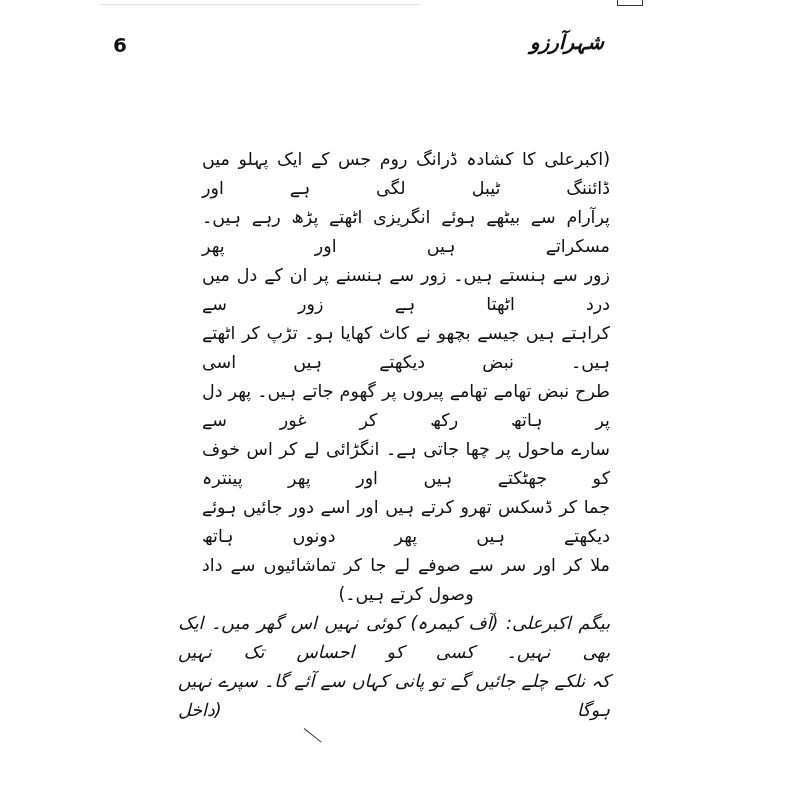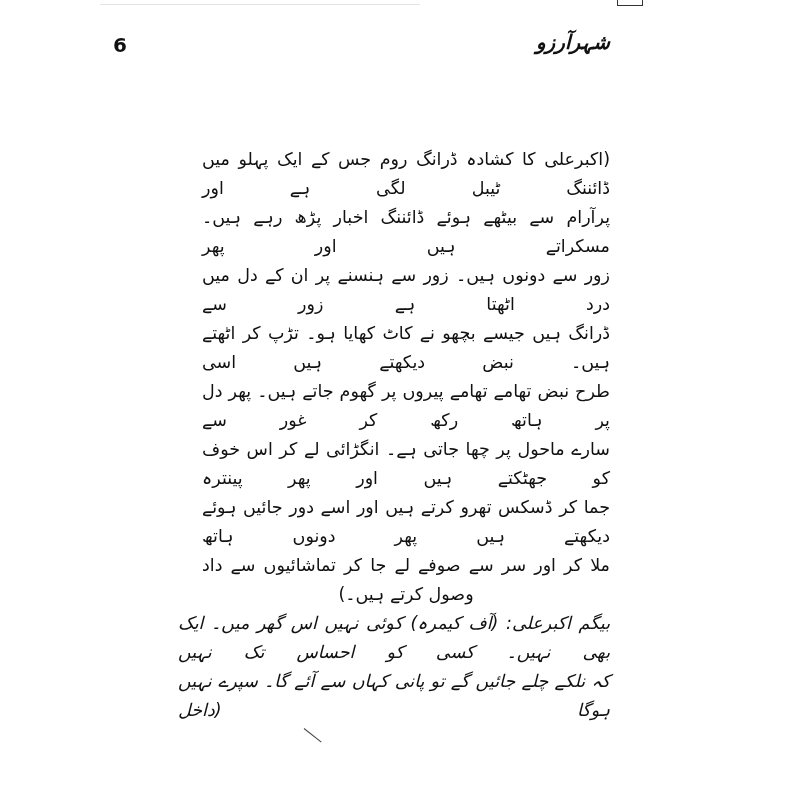--- a/index.html
+++ b/index.html
@@ -5,21 +5,21 @@
   html, body { margin: 0; padding: 0; background: #ffffff; }
   body { width: 800px; height: 800px; position: relative; overflow: hidden;
          font-family: "DejaVu Sans", sans-serif; color: #111; }
   .top-rule { position: absolute; top: 0; left: 100px; width: 320px; height: 4px;
               border-bottom: 1px solid #e4e4e4; }
   .top-box { position: absolute; top: 0; left: 617px; width: 24px; height: 5px;
              border: 1px solid #333; border-top: none; }
   .page-num { position: absolute; top: 33px; left: 113px; font-size: 20px; font-weight: bold;
               font-family: "DejaVu Sans", sans-serif; }
   .book-title { position: absolute; top: 30px; left: 530px; width: 80px; direction: rtl;
-                text-align: right; font-size: 20px; font-weight: bold; font-style: italic; }
+                text-align: left; font-size: 20px; font-weight: bold; font-style: italic; }
   .body-text { position: absolute; top: 145px; left: 178px; width: 432px;
                direction: rtl; font-size: 17.5px; line-height: 29px; }
   .para { text-align: justify; text-align-last: right; margin-left: 24px; }
   .para .line { display: block; text-align: justify; text-align-last: justify; }
   .para .line.last { text-align-last: center; }
   .speech { display: flex; flex-direction: row; }
   .speech-lines { flex: 1 1 auto; }
   .speech-lines .line { display: block; text-align: justify; text-align-last: justify; font-style: italic; }
   .pen-mark { position: absolute; left: 304px; top: 728px; width: 22px; height: 1px;
               background: #444; transform: rotate(38deg); transform-origin: left center; }
@@ -30,23 +30,23 @@
 <div class="top-rule"></div>
 <div class="top-box"></div>
 
 <div class="page-num">6</div>
 <div class="book-title">شہرآرزو</div>
 
 <div class="body-text">
 
   <div class="para">
     <span class="line">(اکبرعلی کا کشادہ ڈرانگ روم جس کے ایک پہلو میں ڈائننگ ٹیبل لگی ہے اور</span>
-    <span class="line">پرآرام سے بیٹھے ہوئے ڈائننگ اخبار پڑھ رہے ہیں۔ مسکراتے ہیں اور پھر</span>
-    <span class="line">زور سے دونوں ہیں۔ زور سے ہنسنے پر ان کے دل میں درد اٹھتا ہے زور سے</span>
-    <span class="line">ڈرانگ ہیں جیسے بچھو نے کاٹ کھایا ہو۔ تڑپ کر اٹھتے ہیں۔ نبض دیکھتے ہیں اسی</span>
+    <span class="line">پرآرام سے بیٹھے ہوئے انگریزی اٹھتے پڑھ رہے ہیں۔ مسکراتے ہیں اور پھر</span>
+    <span class="line">زور سے ہنستے ہیں۔ زور سے ہنسنے پر ان کے دل میں درد اٹھتا ہے زور سے</span>
+    <span class="line">کراہتے ہیں جیسے بچھو نے کاٹ کھایا ہو۔ تڑپ کر اٹھتے ہیں۔ نبض دیکھتے ہیں اسی</span>
     <span class="line">طرح نبض تھامے تھامے پیروں پر گھوم جاتے ہیں۔ پھر دل پر ہاتھ رکھ کر غور سے</span>
     <span class="line">سارے ماحول پر چھا جاتی ہے۔ انگڑائی لے کر اس خوف کو جھٹکتے ہیں اور پھر پینترہ</span>
     <span class="line">جما کر ڈسکس تھرو کرتے ہیں اور اسے دور جائیں ہوئے دیکھتے ہیں پھر دونوں ہاتھ</span>
     <span class="line last">ملا کر اور سر سے صوفے لے جا کر تماشائیوں سے داد وصول کرتے ہیں۔)</span>
   </div>
 
   <div class="speech">
     <div class="speech-lines">
       <span class="line"><span>بیگم اکبرعلی:</span> <span>(آف کیمرہ) کوئی نہیں اس گھر میں۔ ایک بھی نہیں۔ کسی کو احساس تک نہیں</span></span>
       <span class="line" style="padding-right:0">کہ نلکے چلے جائیں گے تو پانی کہاں سے آئے گا۔ سپرے نہیں ہوگا (داخل</span>

